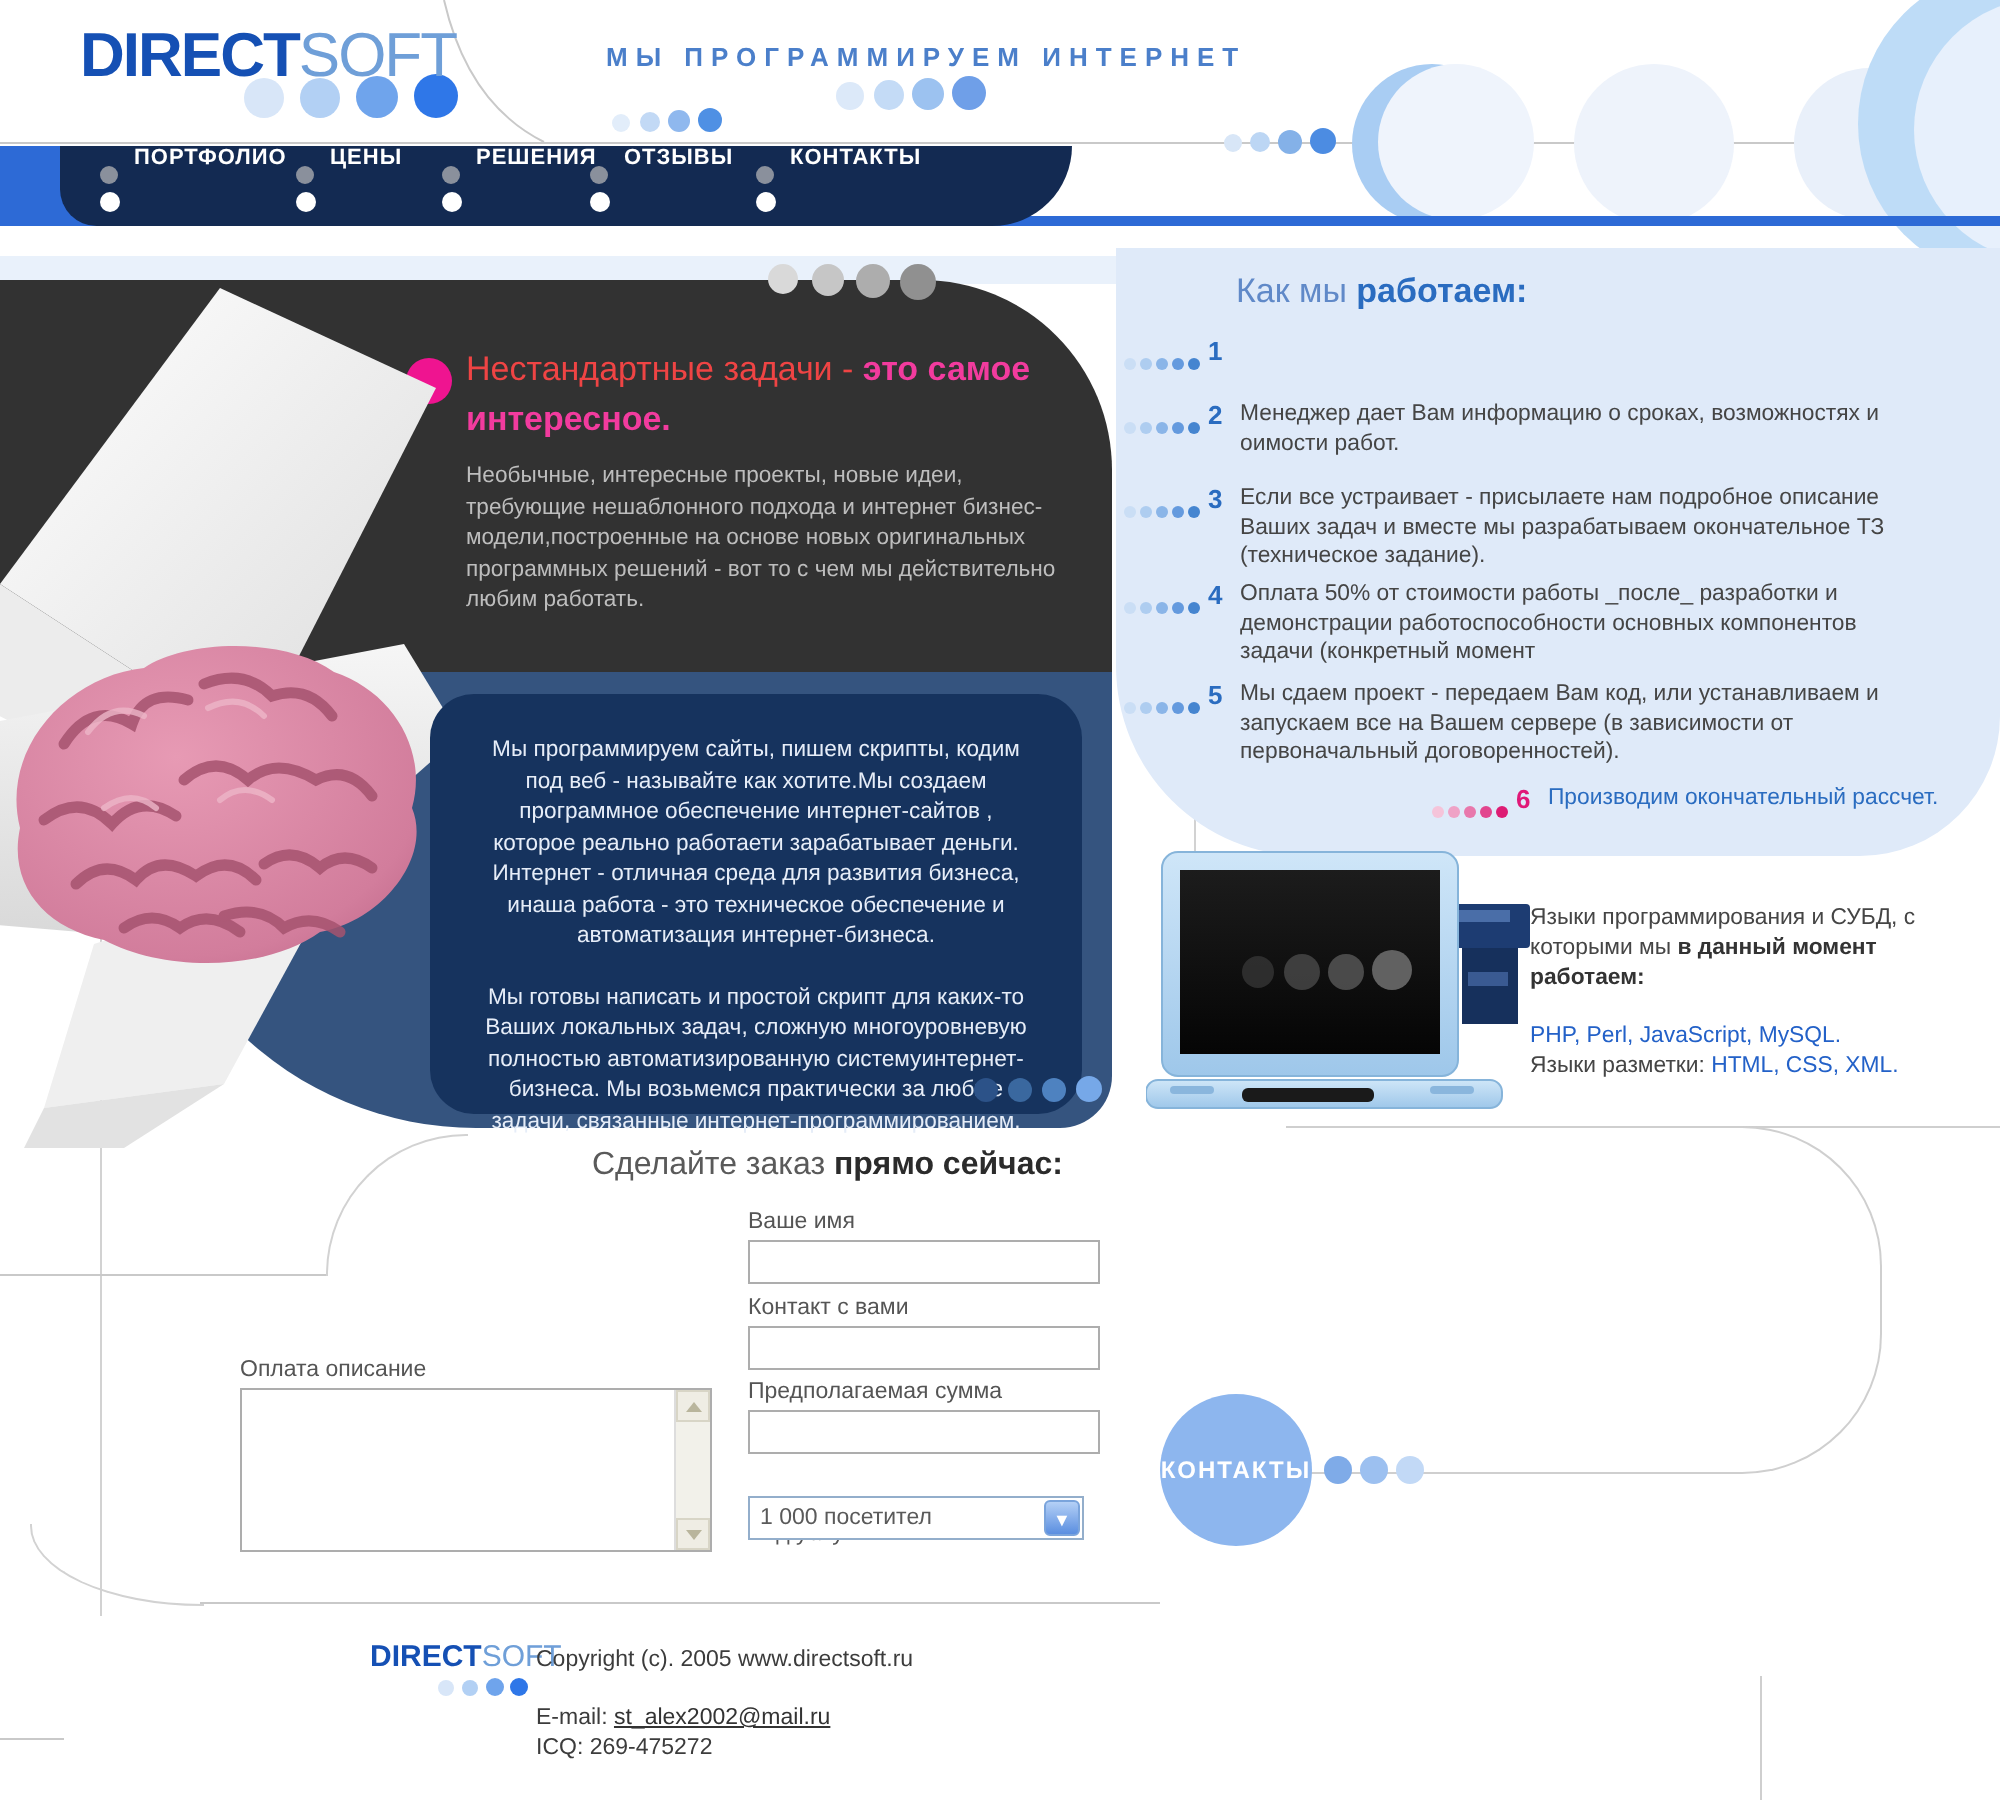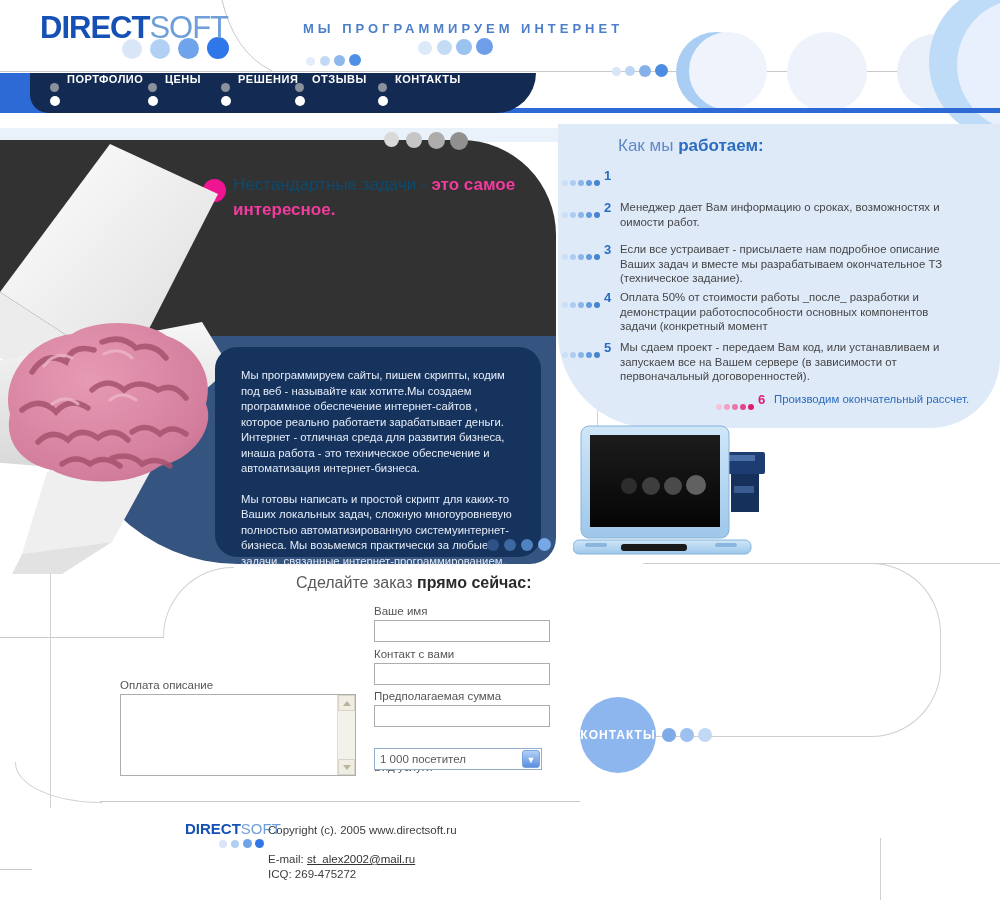--- a/index.html
+++ b/index.html
@@ -20,23 +20,23 @@
   .nav-label{position:absolute;top:0;left:0;color:#ffffff;font-size:11px;font-weight:bold;letter-spacing:.5px;}
   .nav-gdot{position:absolute;left:-17px;top:10px;width:9px;height:9px;border-radius:50%;background:#8a909c;}
   .nav-wdot{position:absolute;left:-17px;top:23px;width:10px;height:10px;border-radius:50%;background:#ffffff;}
   
   .charcoal{position:absolute;left:0;top:140px;width:556px;height:200px;background:#323232;
             border-top-right-radius:95px;z-index:2;}
   .steel{position:absolute;left:68px;top:336px;width:488px;height:228px;background:#35547f;
          border-radius:0 0 26px 170px;z-index:2;}
   .navy-panel{position:absolute;left:215px;top:347px;width:326px;height:210px;background:#16335e;
               border-radius:22px;z-index:4;box-sizing:border-box;padding:21px 26px;}
-  .navy-panel p{margin:0 0 15px 0;color:#e6edf8;font-size:11.3px;line-height:15.5px;}
+  .navy-panel p{margin:0 0 15px 0;color:#e6edf8;font-size:11.3px;line-height:15.5px;text-align:center;}
   .hero-title{position:absolute;left:233px;top:172px;width:312px;font-size:17px;line-height:25px;z-index:3;}
-  .hero-reg{color:#0c4a6e;}
+  .hero-reg{color:#ef4444;}
   .hero-bold{color:#f23b9e;font-weight:bold;}
   .hero-par{position:absolute;left:233px;top:231px;width:300px;color:#bdbdbd;font-size:11.3px;line-height:15.5px;z-index:3;}
   
   .work-panel{position:absolute;left:558px;top:124px;width:442px;height:304px;background:#dfeaf9;
               border-radius:0 0 70px 95px;z-index:1;}
   .band{position:absolute;left:0;top:128px;width:1000px;height:14px;background:#e9f1fb;z-index:0;}
   .work-title{position:absolute;left:618px;top:136px;font-size:17px;z-index:2;}
   .wt-reg{color:#6089c8;}
   .wt-bold{color:#2a6cc0;font-weight:bold;}
   .step{position:absolute;left:562px;display:flex;align-items:flex-start;z-index:2;width:410px;}
@@ -159,20 +159,21 @@
   <span class="dot" style="left:428px;top:132px;width:17px;height:17px;background:#adadad;z-index:3;"></span>
   <span class="dot" style="left:450px;top:132px;width:18px;height:18px;background:#909090;z-index:3;"></span>
 
   <span class="dot" style="left:141px;top:181px;width:20px;height:20px;background:#5e2543;z-index:3;"></span>
   <span class="dot" style="left:172px;top:180px;width:21px;height:21px;background:#9e2766;z-index:3;"></span>
   <span class="dot" style="left:203px;top:179px;width:23px;height:23px;background:#ef1490;z-index:3;"></span>
 
   <div class="hero-title">
     <span class="hero-reg">Нестандартные задачи - </span><span class="hero-bold">это самое интересное.</span>
   </div>
+  <div class="hero-par">Необычные, интересные проекты, новые идеи, требующие нешаблонного подхода и интернет бизнес-модели,построенные на основе новых оригинальных программных решений - вот то с чем мы действительно любим работать.</div>
 
   <div class="steel"></div>
   <div class="navy-panel">
     <p>Мы программируем сайты, пишем скрипты, кодим под веб - называйте как хотите.Мы создаем программное обеспечение интернет-сайтов , которое реально работаети зарабатывает деньги. Интернет - отличная среда для развития бизнеса, инаша работа - это техническое обеспечение и автоматизация интернет-бизнеса.</p>
     <p>Мы готовы написать и простой скрипт для каких-то Ваших локальных задач, сложную многоуровневую полностью автоматизированную системуинтернет-бизнеса. Мы возьмемся практически за любые задачи, связанные интернет-программированием.</p>
   </div>
 
   <span class="dot" style="left:487px;top:539px;width:12px;height:12px;background:#2c5288;z-index:5;"></span>
   <span class="dot" style="left:504px;top:539px;width:12px;height:12px;background:#3a689f;z-index:5;"></span>
   <span class="dot" style="left:521px;top:539px;width:12px;height:12px;background:#4e82c0;z-index:5;"></span>
@@ -284,20 +285,26 @@
     <circle cx="78" cy="62" r="9" fill="#4a4a4a" opacity="0.8"></circle>
     <circle cx="100" cy="62" r="9" fill="#555555" opacity="0.85"></circle>
     <circle cx="123" cy="61" r="10" fill="#6a6a6a" opacity="0.9"></circle>
 
     <rect x="0" y="116" width="178" height="14" rx="6" fill="url(#lap)" stroke="#86b4da"></rect>
     <rect x="48" y="120" width="66" height="7" rx="3" fill="#1a1a1a"></rect>
     <rect x="12" y="119" width="22" height="4" rx="2" fill="#8ab6dd"></rect>
     <rect x="142" y="119" width="22" height="4" rx="2" fill="#8ab6dd"></rect>
   </svg>
 
+  <div class="lang-block">
+    <div><span>Языки программирования и СУБД, с которыми мы </span><span class="lang-bold">в данный момент работаем:</span></div>
+    <div style="height:14px;"></div>
+    <div class="lang-blue">PHP, Perl, JavaScript, MySQL.</div>
+    <div><span>Языки разметки: </span><span class="lang-blue">HTML, CSS, XML.</span></div>
+  </div>
 
   <div class="vline" style="left:50px;top:468px;height:340px;"></div>
   <div class="hline" style="left:0;top:637px;width:164px;"></div>
   <div class="arc-tl"></div>
   <div class="arc-bl"></div>
   <div class="hline" style="left:100px;top:801px;width:480px;"></div>
   <div class="hline" style="left:0;top:869px;width:32px;"></div>
   <div class="vline" style="left:880px;top:838px;height:62px;border-color:#cfcfcf;"></div>
   <div class="hline" style="left:643px;top:563px;width:357px;border-color:#cfcfcf;"></div>
   <div class="loop-right"></div>

